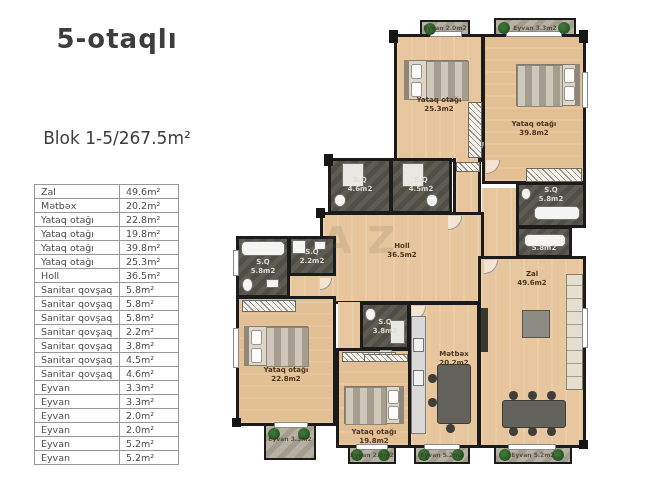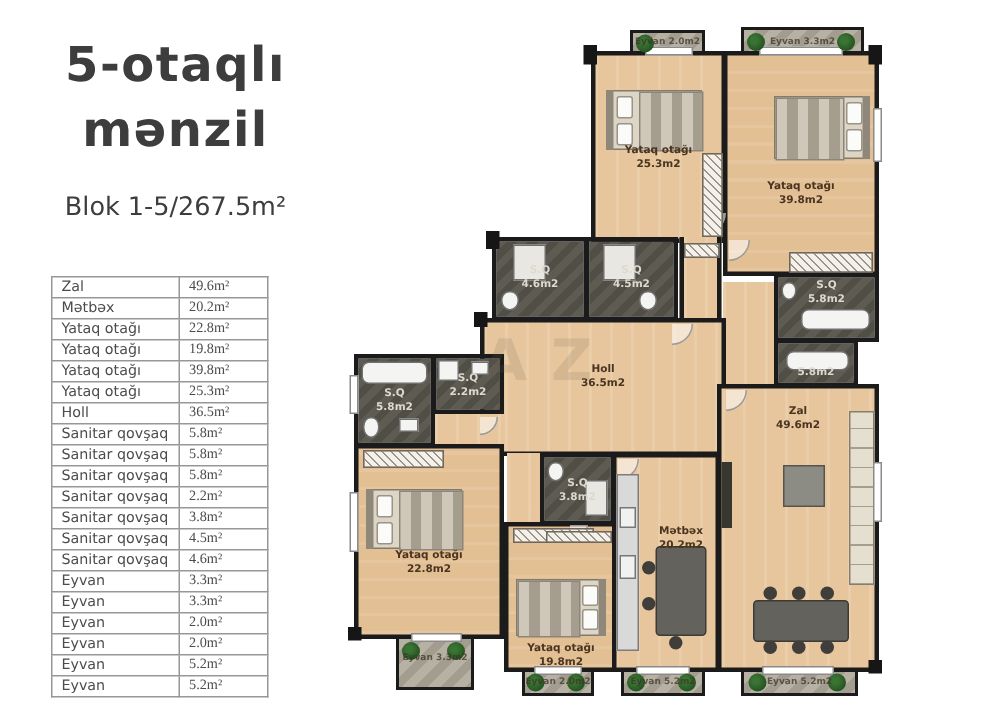--- a/index.html
+++ b/index.html
@@ -3,30 +3,30 @@
 <meta charset="utf-8">
 <style>
   html,body{margin:0;padding:0;}
   body{
     width:660px;height:483px;position:relative;background:#ffffff;
     font-family:"DejaVu Sans","Liberation Sans",sans-serif;overflow:hidden;
   }
   .abs{position:absolute;box-sizing:border-box;}
   
   #title{left:12px;top:22px;width:210px;text-align:center;color:#3d3d3d;
-    font-weight:600;font-size:32px;line-height:1.35;letter-spacing:1px;}
+    font-weight:600;font-size:26px;line-height:1.35;letter-spacing:1px;}
   #subtitle{left:12px;top:128px;width:210px;text-align:center;color:#3d3d3d;
     font-weight:500;font-size:17px;}
   #area-table{left:34px;top:184px;border-collapse:collapse;}
   #area-table td{
     border:1px solid #979797;font-size:9.5px;color:#4c4c4c;
     height:13px;padding:0 0 0 6px;line-height:13px;white-space:nowrap;
   }
   #area-table td.c1{width:78px;}
-  #area-table td.c2{width:52px;font-family:Liberation Serif, serif;}
+  #area-table td.c2{width:52px;}
   
   #plan{left:232px;top:8px;width:368px;height:462px;}
   .room{position:absolute;box-sizing:border-box;border:3px solid #1b1b1b;}
   .noborder{border:none;}
   .wood{background:#e7c69d repeating-linear-gradient(90deg,rgba(255,255,255,.12) 0 2px,rgba(0,0,0,0) 2px 14px);}
   .wood2{background:#e3bf94 repeating-linear-gradient(0deg,rgba(255,255,255,.10) 0 2px,rgba(0,0,0,0) 2px 12px);}
   .bath{background:repeating-linear-gradient(135deg,#5e5b52 0 5px,#514e46 5px 10px);}
   .balcony{position:absolute;box-sizing:border-box;border:2px solid #1b1b1b;
     background:repeating-linear-gradient(135deg,#b6b1a3 0 6px,#a29d8f 6px 12px);}
   .rlabel{position:absolute;text-align:center;color:#4a3520;font-weight:600;
@@ -62,21 +62,20 @@
   .tv{position:absolute;background:#37362f;z-index:13;}
   .coffee{position:absolute;background:#8d8c84;border:1px solid #55544e;z-index:13;}
   #watermark{left:322px;top:218px;font-size:38px;font-weight:700;letter-spacing:16px;
     color:rgba(110,100,88,0.16);z-index:45;pointer-events:none;}
 </style>
 </head>
 <body>
 
 <div class="abs" id="title">
   <span>5-otaqlı</span><br>
-  <span>mənzil</span>
 </div>
 <div class="abs" id="subtitle">Blok 1-5/267.5m²</div>
 
 <table class="abs" id="area-table">
   <tbody>
     <tr>
         <td class="c1">Zal</td>
         <td class="c2">49.6m²</td>
       </tr>
     <tr>

